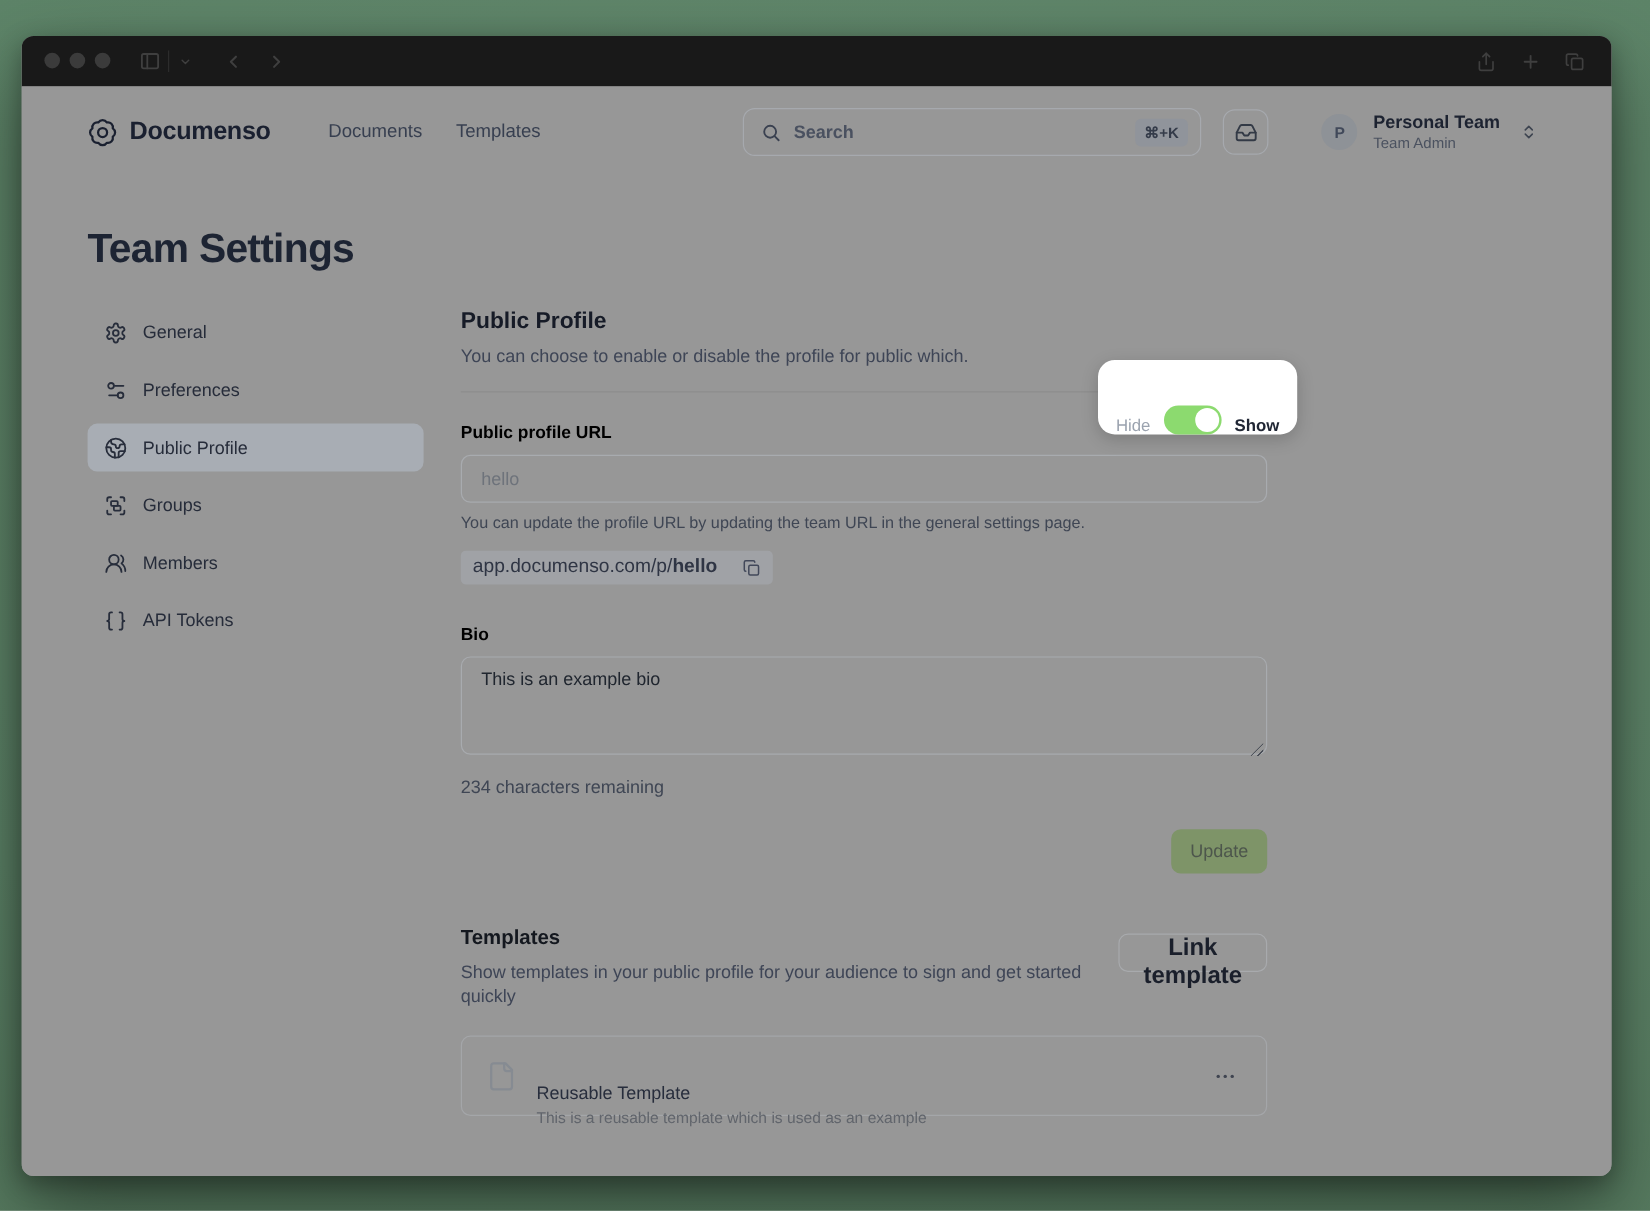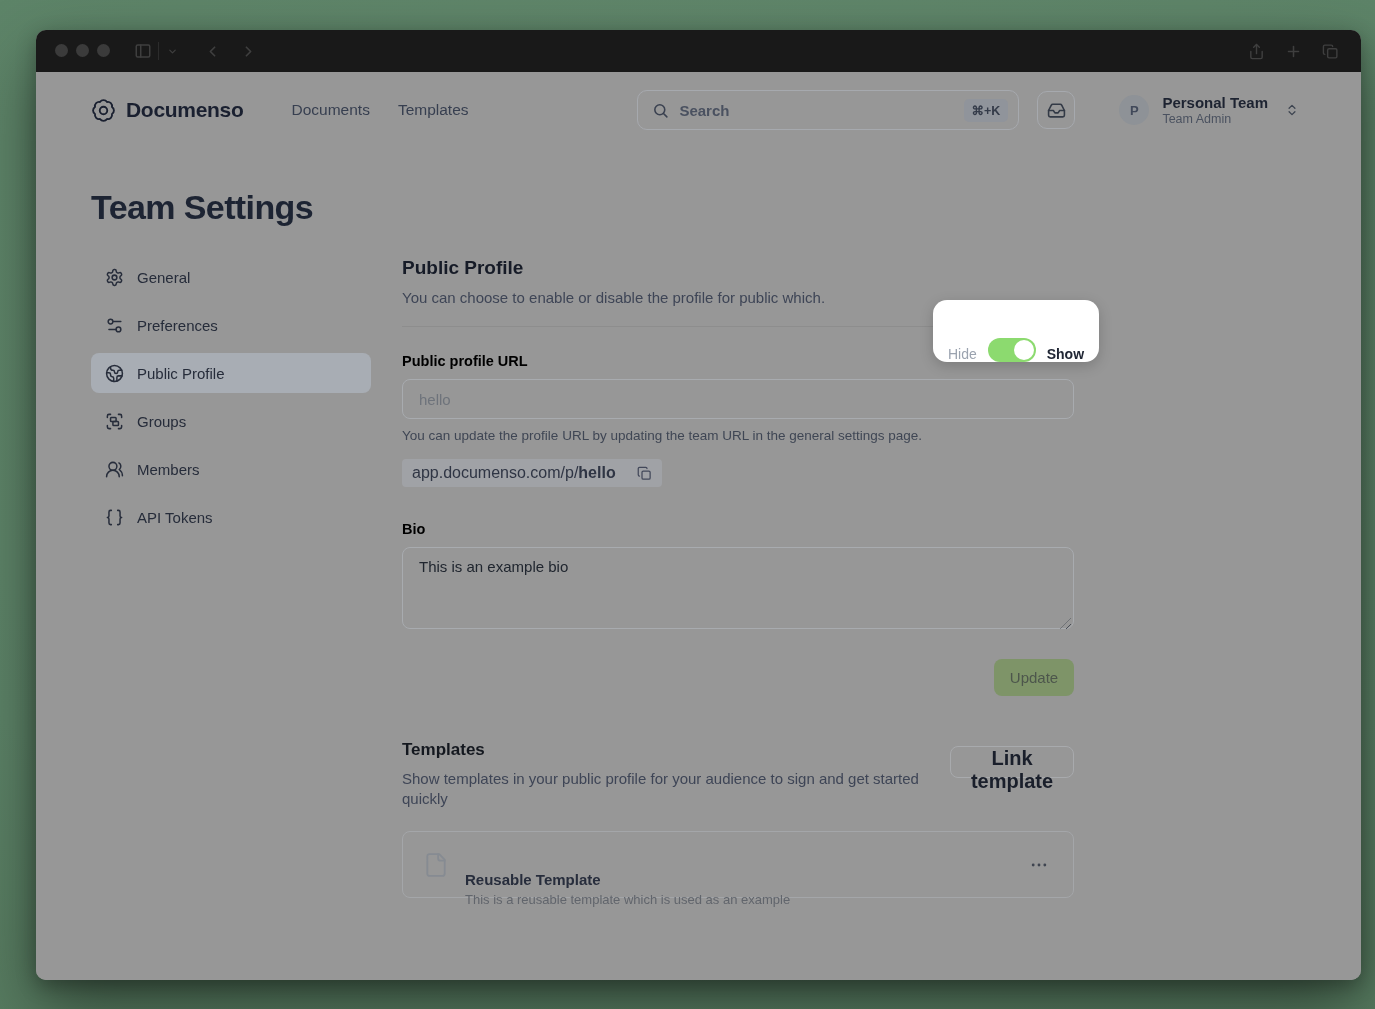--- a/index.html
+++ b/index.html
@@ -6,21 +6,21 @@
   html,body { width:1375px; height:1009px; }
   body {
     font-family:"Liberation Sans", sans-serif;
     background: radial-gradient(120% 100% at 50% 35%, #648a6e 0%, #5d8468 55%, #527459 100%);
     position:relative; overflow:hidden;
   }
   svg { display:block; }
 
   
   .window {
-    position:absolute; left:36px; top:30px; width:1325px; height:950px;
+    position:absolute; left:18px; top:30px; width:1325px; height:950px;
     border-radius:10px; overflow:hidden;
     box-shadow: 0 30px 70px rgba(0,0,0,.45), 0 6px 20px rgba(0,0,0,.3);
     background:#979797;
   }
   .titlebar { position:relative; height:42px; background:#191919; }
   .traffic { position:absolute; top:14px; left:19px; display:flex; gap:8px; }
   .traffic span { width:13px; height:13px; border-radius:50%; background:#3b3b3b; }
   .tb-icons-left { position:absolute; left:98px; top:0; height:42px; display:flex; align-items:center; color:#3f3f3f; }
   .tb-sep { width:1px; height:18px; background:#2c2c2c; margin:0 8px 0 6px; }
   .tb-btn { background:none; border:none; color:#3f3f3f; padding:0; display:flex; align-items:center; }
@@ -113,21 +113,21 @@
   .link-tpl-btn {
     width:124px; height:32px; margin-top:6px; border:1px solid #a8aaad; border-radius:8px;
     background:transparent; color:#1a1f2b; font-size:20px; font-weight:600;
     font-family:"Liberation Sans", sans-serif;
   }
   .tpl-card {
     margin-top:22px; height:67px; border:1px solid #a4a6a9; border-radius:8px;
     display:flex; align-items:center; padding:0 20px; gap:16px;
   }
   .tpl-card .file-ic { color:#868b92; }
-  .tpl-item-title { font-size:15px; font-weight:700; color:#272d3c;margin-top:48px; }
+  .tpl-item-title { font-size:15px; font-weight:400; color:#272d3c;margin-top:48px; }
   .tpl-item-sub { font-size:13px; color:#61656c; margin-top:4px; }
   .more-btn { margin-left:auto; background:none; border:none; color:#3f4450; display:flex; padding:4px; cursor:pointer; }
 
   
   .spotlight {
     position:absolute; left:897px; top:228px; width:166px; height:62px; background:#ffffff;
     border-radius:14px; box-shadow:0 4px 14px rgba(0,0,0,.18);
     display:flex; align-items:flex-end; justify-content:center; gap:11px; z-index:5;
   }
   .toggle-off-label { font-size:14px; color:#9ba3af; }
@@ -309,20 +309,21 @@
                   <path d="M4 16c-1.1 0-2-.9-2-2V4c0-1.1.9-2 2-2h10c1.1 0 2 .9 2 2"></path>
                 </svg>
             </button>
           </div>
 
           <label class="field-label bio-label">Bio</label>
           <div class="textarea-wrap">
             <textarea class="bio-area" style="">This is an example bio</textarea>
             <div class="resize-handle"></div>
           </div>
+          <p class="chars">234 characters remaining</p>
 
           <div class="update-row">
             <button class="update-btn">Update</button>
           </div>
 
           <div class="tpl-head">
             <div class="tpl-text">
               <h3 class="tpl-title">Templates</h3>
               <p class="tpl-desc">Show templates in your public profile for your audience to sign and get started quickly</p>
             </div>

